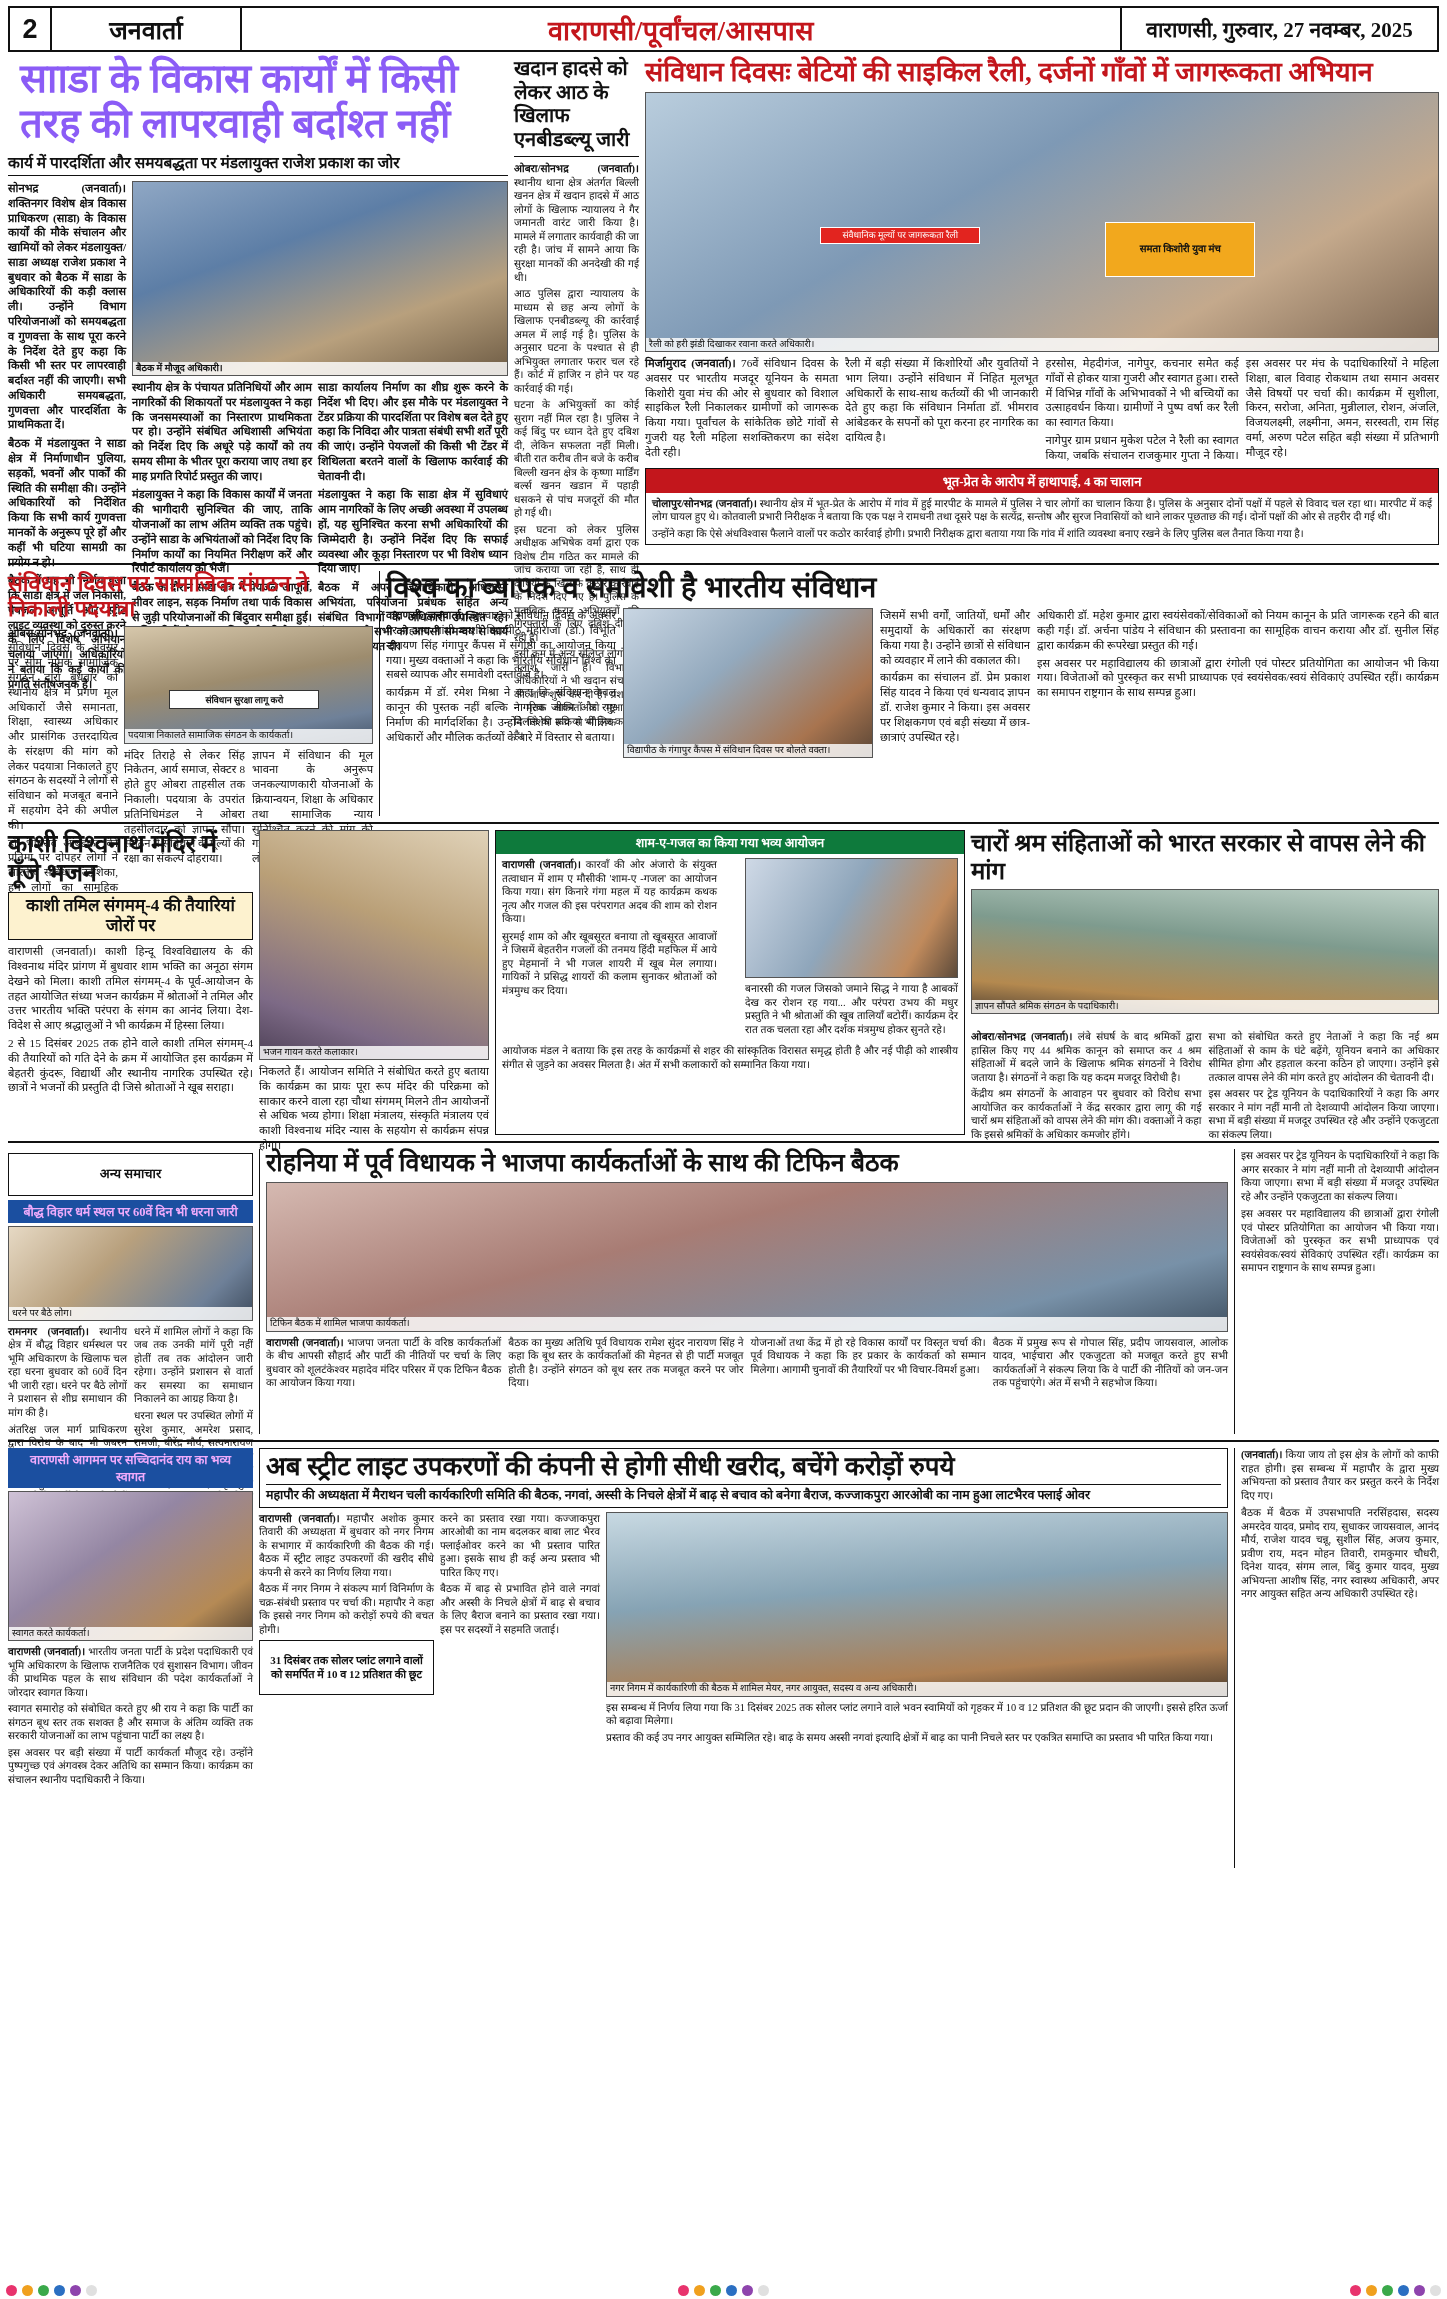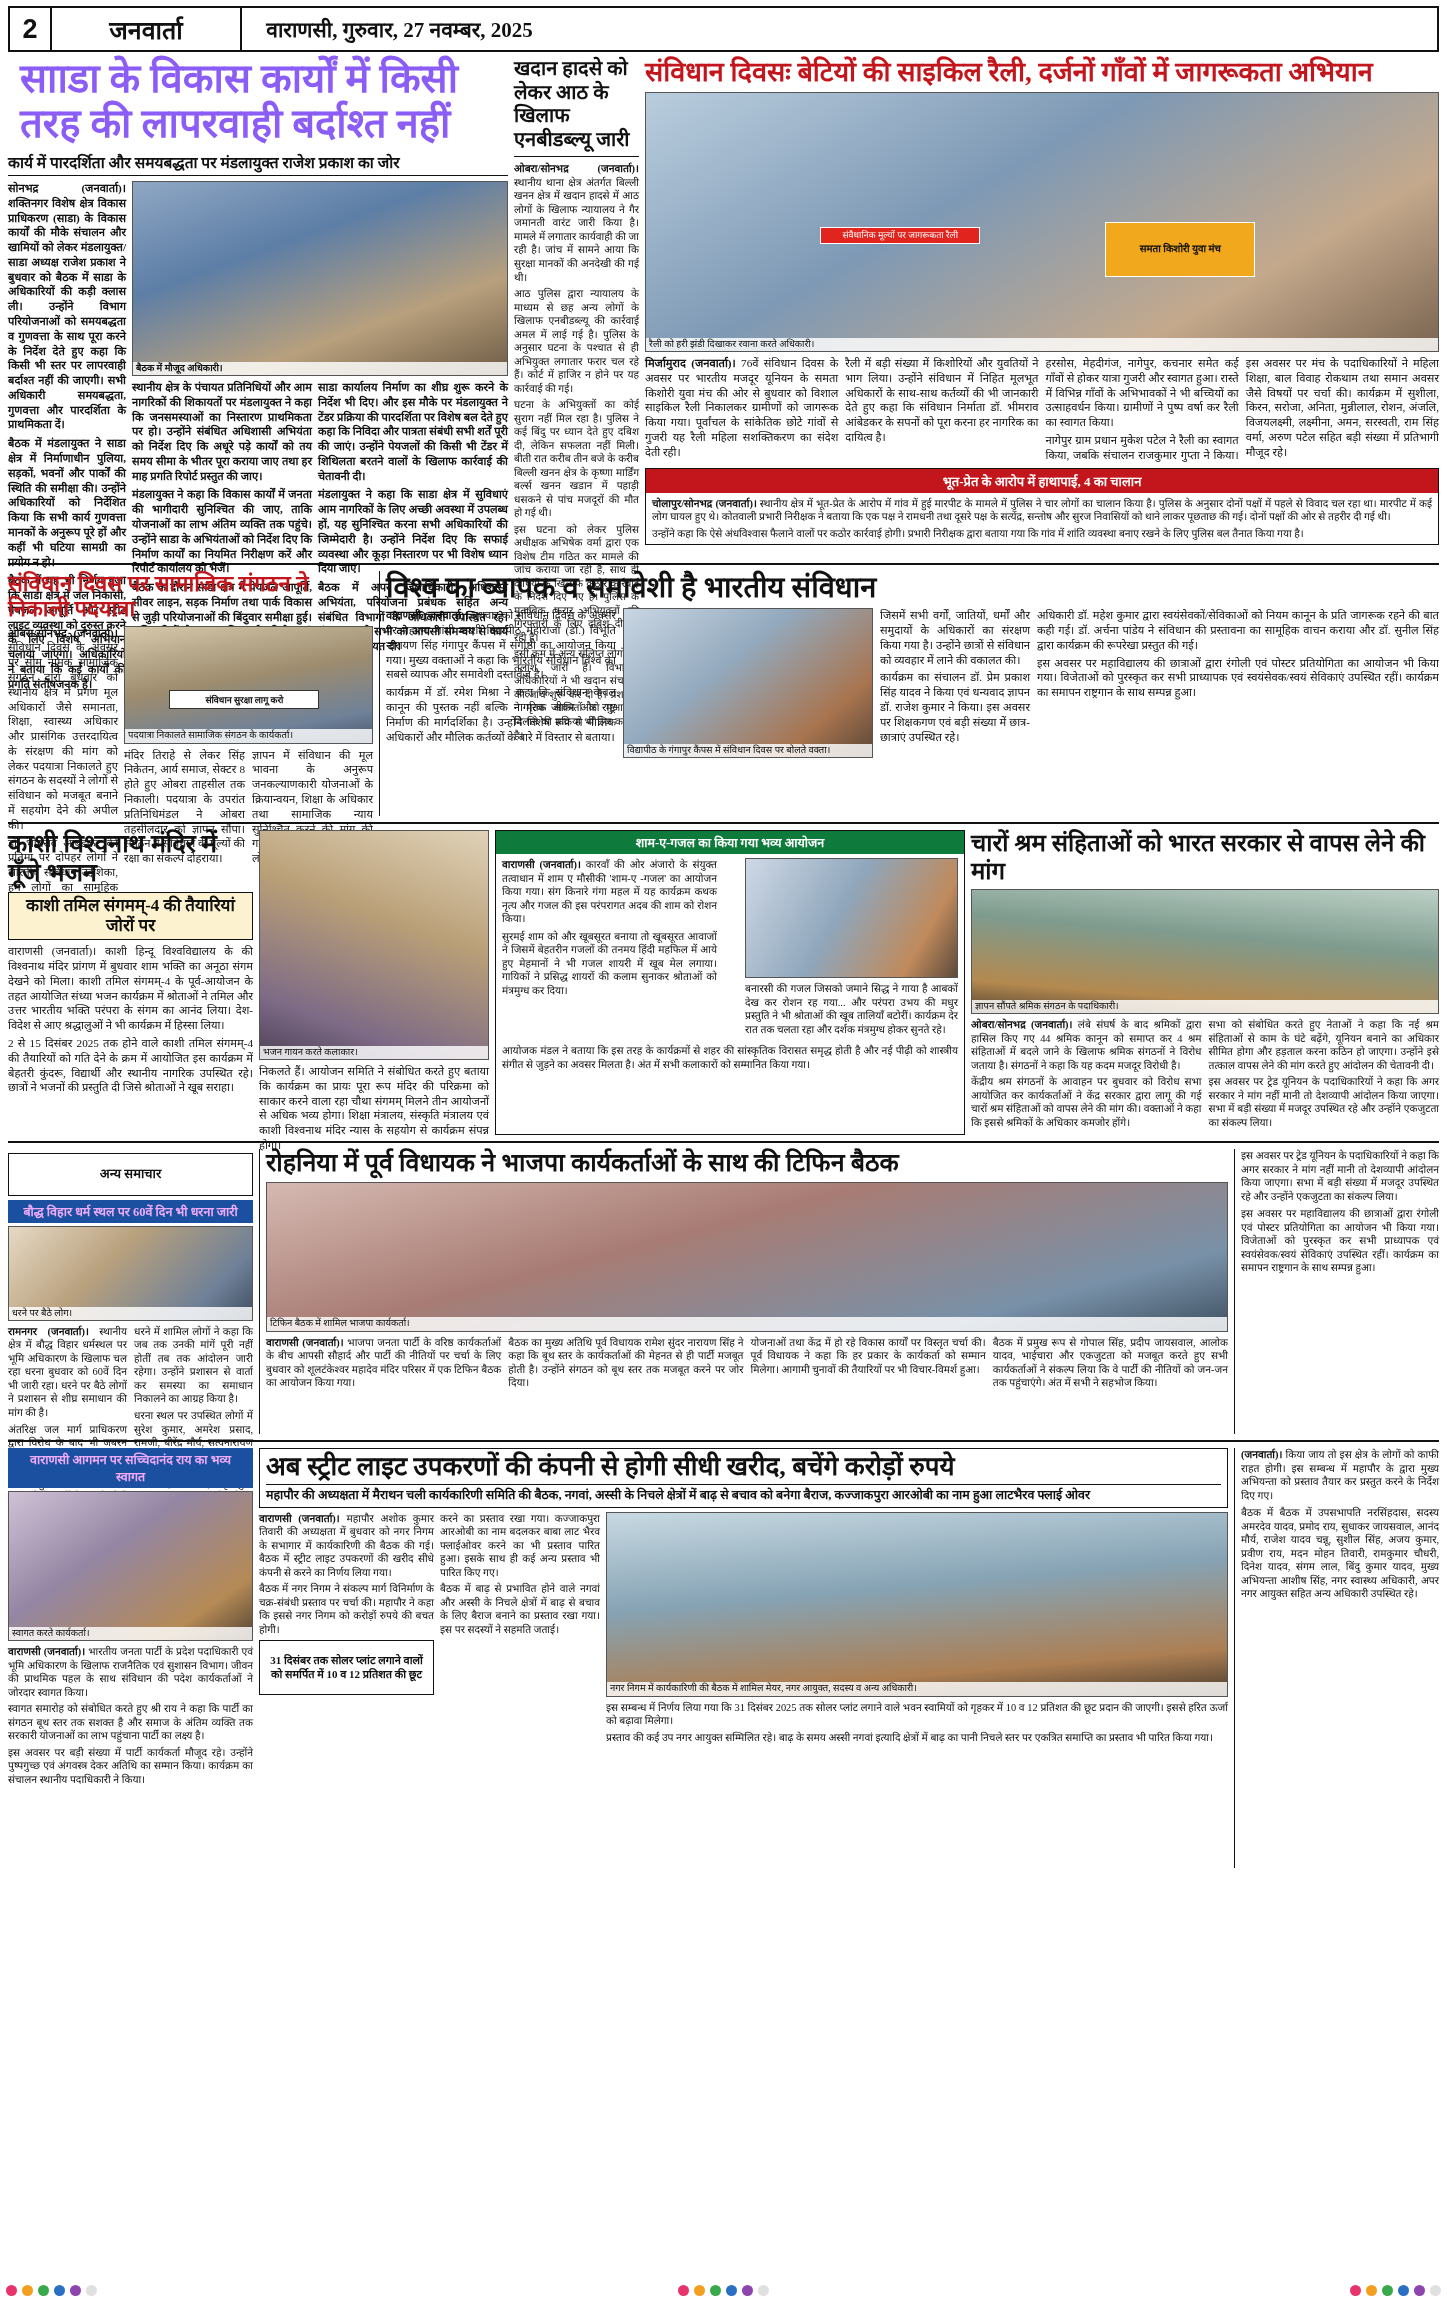--- a/index.html
+++ b/index.html
@@ -119,20 +119,21 @@
   .spacer { flex:1; }
 </style>
 </head>
 <body>
 
 <div class="page">
 
   <div class="masthead">
     <div class="mh-num">2</div>
     <div class="mh-brand">जनवार्ता</div>
+    <div class="mh-center">वाराणसी/पूर्वांचल/आसपास</div>
     <div class="mh-date">वाराणसी, गुरुवार, 27 नवम्बर, 2025</div>
   </div>
 
   <div class="row" style="height:500px;">
 
     <div style="width:500px;">
       <h1 class="head-main">सााडा के विकास कार्यों में किसी तरह की लापरवाही बर्दाश्त नहीं</h1>
       <div class="subhead">कार्य में पारदर्शिता और समयबद्धता पर मंडलायुक्त राजेश प्रकाश का जोर</div>
       <div style="display:flex; gap:6px;font-weight:bold;">
         <div class="body-text" style="width:118px;">
@@ -293,21 +294,21 @@
       <div class="body-text small pad">
         <span>आयोजक मंडल ने बताया कि इस तरह के कार्यक्रमों से शहर की सांस्कृतिक विरासत समृद्ध होती है और नई पीढ़ी को शास्त्रीय संगीत से जुड़ने का अवसर मिलता है। अंत में सभी कलाकारों को सम्मानित किया गया।</span>
       </div>
     </div>
 
     <div style="flex:1;">
       <h2 class="head-sec" style="font-size:24px; color:#111;">चारों श्रम संहिताओं को भारत सरकार से वापस लेने की मांग</h2>
       <div class="photo ph-g" style="height:125px;">
         <div class="cap">ज्ञापन सौंपते श्रमिक संगठन के पदाधिकारी।</div>
       </div>
-      <div class="body-text small cols2" style="margin-top:4px;font-family:Liberation Serif, serif;">
+      <div class="body-text small cols2" style="margin-top:16px;font-family:Liberation Serif, serif;">
         <span class="dateline">ओबरा/सोनभद्र (जनवार्ता)।</span>
         <span>लंबे संघर्ष के बाद श्रमिकों द्वारा हासिल किए गए 44 श्रमिक कानून को समाप्त कर 4 श्रम संहिताओं में बदले जाने के खिलाफ श्रमिक संगठनों ने विरोध जताया है। संगठनों ने कहा कि यह कदम मजदूर विरोधी है।</span>
         <span style="display:block;margin-top:3px">केंद्रीय श्रम संगठनों के आवाहन पर बुधवार को विरोध सभा आयोजित कर कार्यकर्ताओं ने केंद्र सरकार द्वारा लागू की गई चारों श्रम संहिताओं को वापस लेने की मांग की। वक्ताओं ने कहा कि इससे श्रमिकों के अधिकार कमजोर होंगे।</span>
         <span style="display:block;margin-top:3px">सभा को संबोधित करते हुए नेताओं ने कहा कि नई श्रम संहिताओं से काम के घंटे बढ़ेंगे, यूनियन बनाने का अधिकार सीमित होगा और हड़ताल करना कठिन हो जाएगा। उन्होंने इसे तत्काल वापस लेने की मांग करते हुए आंदोलन की चेतावनी दी।</span>
         <span style="display:block;margin-top:3px">इस अवसर पर ट्रेड यूनियन के पदाधिकारियों ने कहा कि अगर सरकार ने मांग नहीं मानी तो देशव्यापी आंदोलन किया जाएगा। सभा में बड़ी संख्या में मजदूर उपस्थित रहे और उन्होंने एकजुटता का संकल्प लिया।</span>
       </div>
     </div>
   </div>
 
   <div class="hr-thick"></div>

